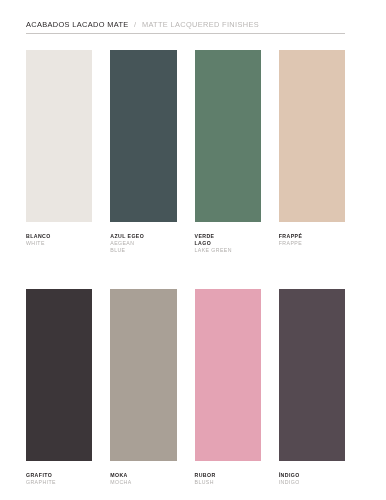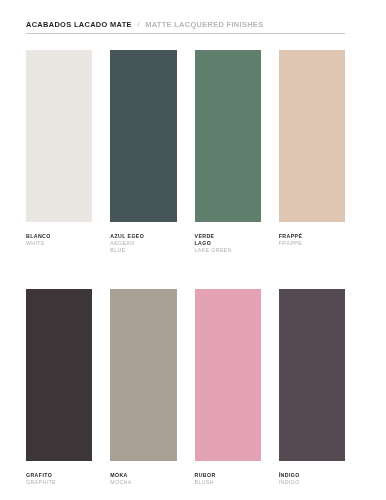--- a/index.html
+++ b/index.html
@@ -29,35 +29,35 @@
     top: 14px;
     width: 319px;
   }
   .header-titles {
     white-space: nowrap;
     line-height: 1;
     padding-bottom: 3px;
   }
   .title-es {
     font-size: 7.4px;
-    font-weight: bold;
+    font-weight: normal;
     letter-spacing: 0.35px;
     color: #231f20;
     text-transform: uppercase;
   }
   .title-sep {
     font-size: 7.4px;
     font-weight: normal;
     letter-spacing: 0.35px;
     color: #b9b6b4;
     padding: 0 1px;
   }
   .title-en {
     font-size: 7.4px;
-    font-weight: bold;
+    font-weight: normal;
     letter-spacing: 0.35px;
     color: #b9b6b4;
     text-transform: uppercase;
   }
   .header-rule {
     width: 319px;
     height: 1px;
     background: #c9c6c4;
   }
 

